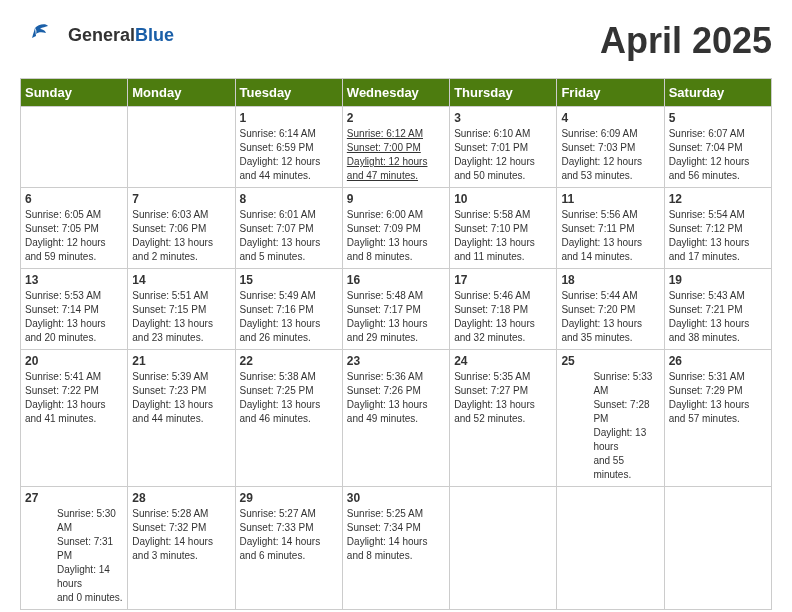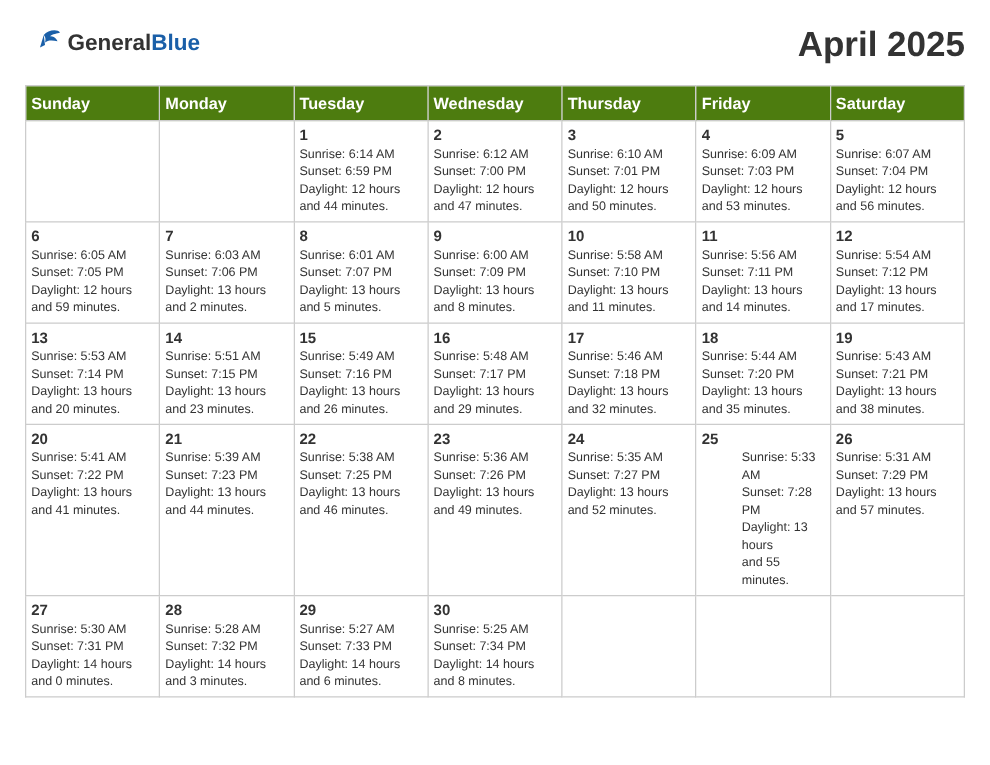--- a/index.html
+++ b/index.html
@@ -19,36 +19,37 @@
     .logo {
       display: flex;
       align-items: center;
       gap: 4px;
     }
     .logo-text-general {
       font-size: 18px;
       font-weight: bold;
       color: #333;
       line-height: 1;
+      margin-left: 14px;
     }
     .logo-text-blue {
       font-size: 18px;
       font-weight: bold;
       color: #1a5fa8;
       line-height: 1;
     }
     .logo-bird {
       width: 30px;
       height: 30px;
     }
     .title-area {
       text-align: right;
     }
     .month-title {
-      font-size: 28px;
+      font-size: 36px;
       font-weight: bold;
       color: #333;
     }
     .location-title {
       font-size: 18px;
       color: #555;
     }
     .calendar-table {
       width: 100%;
       border-collapse: collapse;
@@ -123,21 +124,21 @@
         <td class="empty-cell"></td>
         <td>
           <div class="day-number">1</div>
           <div class="day-info" style="white-space: pre-line;">Sunrise: 6:14 AM
 Sunset: 6:59 PM
 Daylight: 12 hours
 and 44 minutes.</div>
         </td>
         <td>
           <div class="day-number">2</div>
-          <div class="day-info" style="white-space: pre-line;">Sunrise: 6:12 AM
+          <div class="day-info" style="white-space: pre-line; text-decoration: underline;">Sunrise: 6:12 AM
 Sunset: 7:00 PM
 Daylight: 12 hours
 and 47 minutes.</div>
         </td>
         <td>
           <div class="day-number">3</div>
           <div class="day-info" style="white-space: pre-line;">Sunrise: 6:10 AM
 Sunset: 7:01 PM
 Daylight: 12 hours
 and 50 minutes.</div>
@@ -306,21 +307,21 @@
           <div class="day-number">26</div>
           <div class="day-info" style="white-space: pre-line;">Sunrise: 5:31 AM
 Sunset: 7:29 PM
 Daylight: 13 hours
 and 57 minutes.</div>
         </td>
       </tr>
       <tr>
         <td>
           <div class="day-number">27</div>
-          <div class="day-info" style="white-space: pre-line;">Sunrise: 5:30 AM
+          <div class="day-info" style="white-space: pre-line; margin-left: 32px;">Sunrise: 5:30 AM
 Sunset: 7:31 PM
 Daylight: 14 hours
 and 0 minutes.</div>
         </td>
         <td>
           <div class="day-number">28</div>
           <div class="day-info" style="white-space: pre-line;">Sunrise: 5:28 AM
 Sunset: 7:32 PM
 Daylight: 14 hours
 and 3 minutes.</div>

